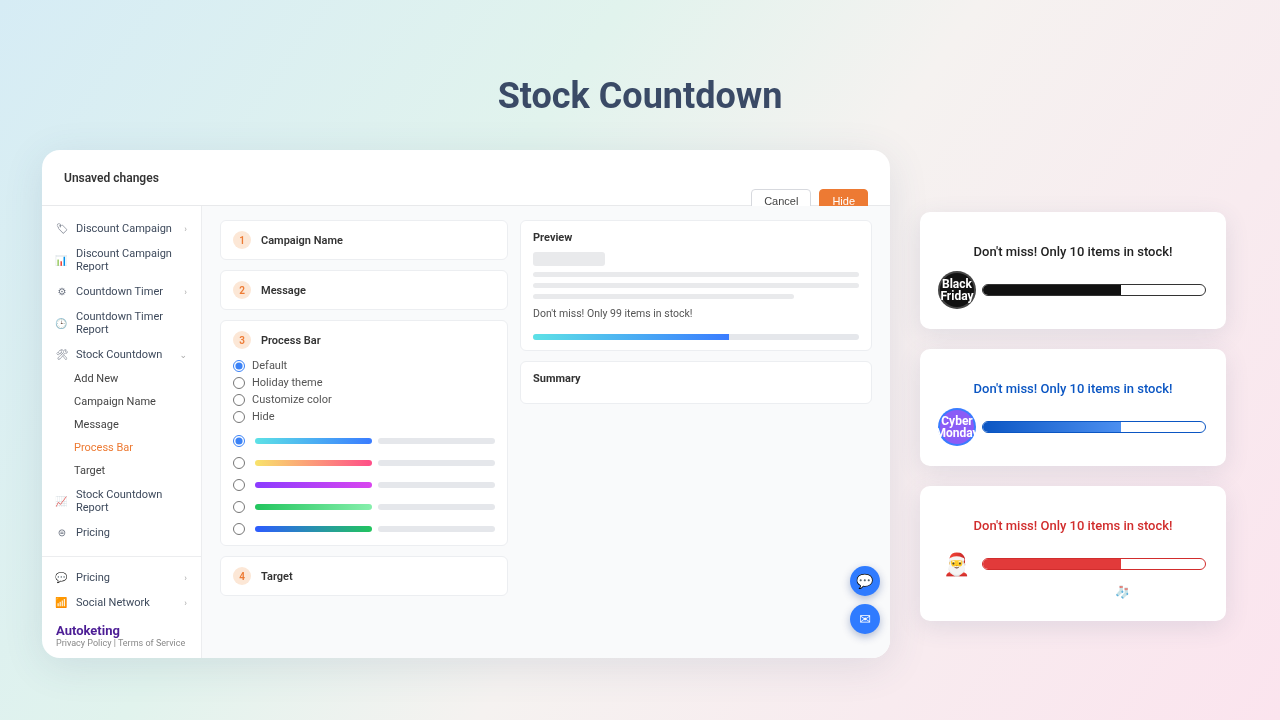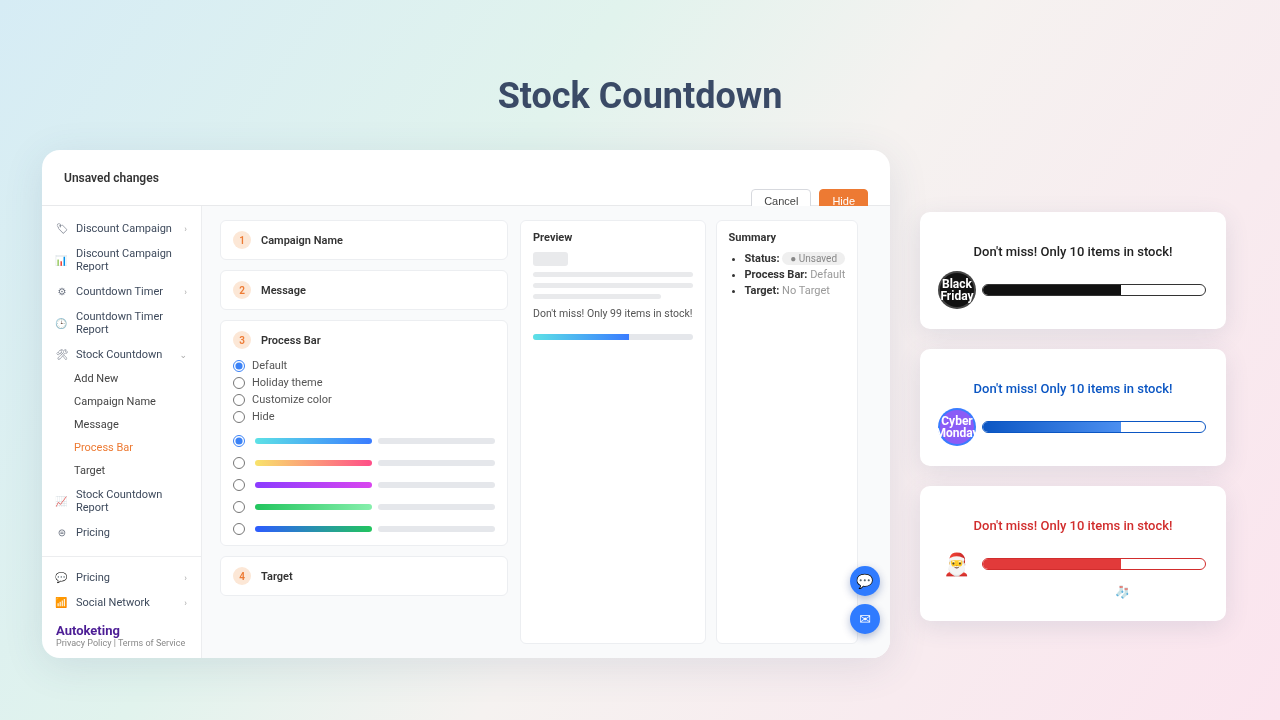--- a/index.html
+++ b/index.html
@@ -42,21 +42,21 @@
 .sub-item { padding: 5px 0; font-size: 11px; color: #444; cursor:pointer; }
 .sub-item.active { color: #ed7a33; }
 .sidebar-spacer { flex:1; }
 .sidebar-bottom { border-top:1px solid #ecedef; padding-top:8px; }
 .brand-footer { padding: 8px 14px 0 14px; }
 .brand-name { font-size: 13px; font-weight:700; color:#4c1d95; }
 .brand-links { font-size: 9px; color:#888; }
 
 .main { flex:1; display:flex; gap:12px; padding: 14px 18px; background:#f9fafb; }
 .col-left { width: 288px; display:flex; flex-direction:column; gap:10px; }
-.col-right { flex:1; display:flex; flex-direction:row; gap:10px; }
+.col-right { flex:1; display:flex; flex-direction:column; gap:10px; }
 
 .card { background:#fff; border:1px solid #eceef1; border-radius:6px; padding:10px 12px; }
 .step-row { display:flex; align-items:center; gap:10px; }
 .step-num {
   width:18px; height:18px; border-radius:50%; background:#fce7d6; color:#ed7a33;
   font-size:10px; font-weight:600; display:flex; align-items:center; justify-content:center;
 }
 .step-label { font-size:11px; font-weight:600; color:#333; }
 .card.open .body { margin-top:10px; }
 .radio-row { display:flex; align-items:center; gap:7px; margin:4px 0; }
@@ -268,25 +268,20 @@
           <div class="preview-ph" style="width:100%;height:5px"></div>
           <div class="preview-ph" style="width:100%;height:5px"></div>
           <div class="preview-ph" style="width:80%;height:5px"></div>
           <div class="preview-text">Don't miss! Only 99 items in stock!</div>
           <div class="preview-bar">
               <div class="preview-fill"></div>
             </div>
         </div>
         <div class="card">
           <div class="section-title">Summary</div>
-          <ul class="summary-list">
-            <li><b>Status:</b> <span class="badge">● <span>Unsaved</span></span></li>
-            <li><b>Process Bar:</b> <span class="muted">Default</span></li>
-            <li><b>Target:</b> <span class="muted">No Target</span></li>
-          </ul>
         </div>
       </div>
     </div>
   </div>
 
   <div class="fab-stack">
     <div class="fab">
         <span>💬</span>
       </div>
     <div class="fab">

